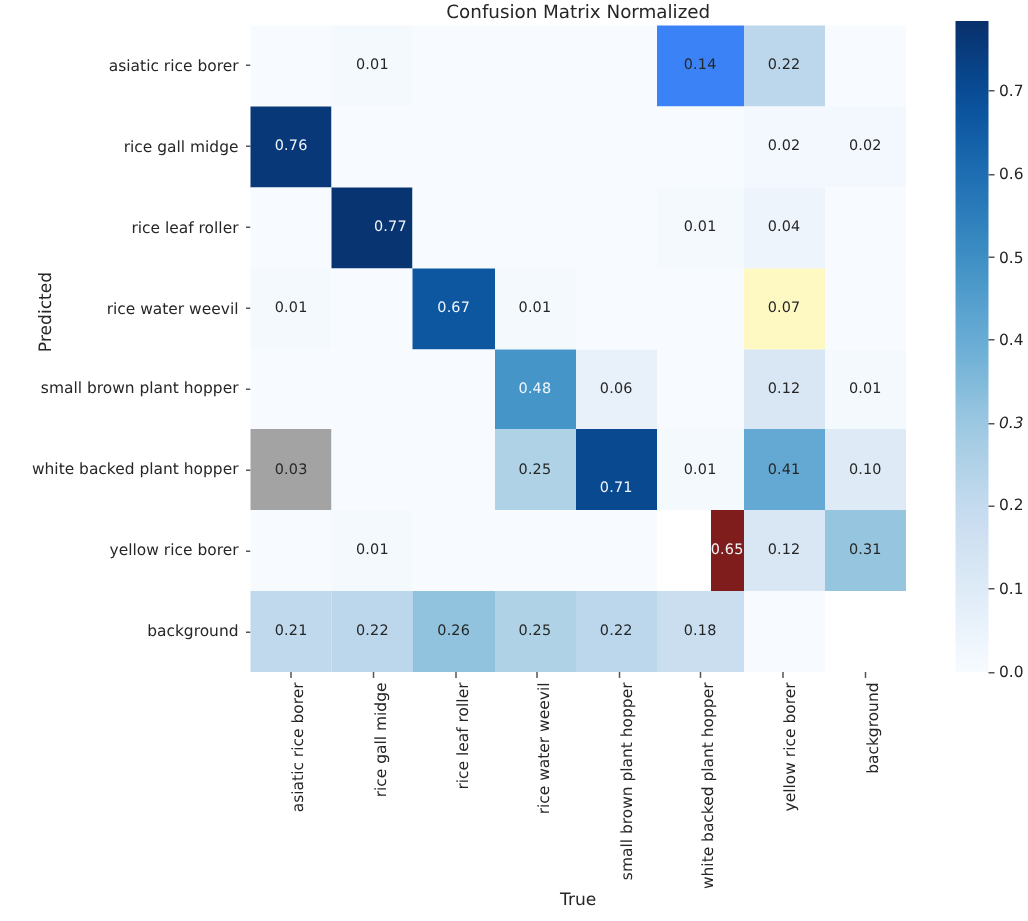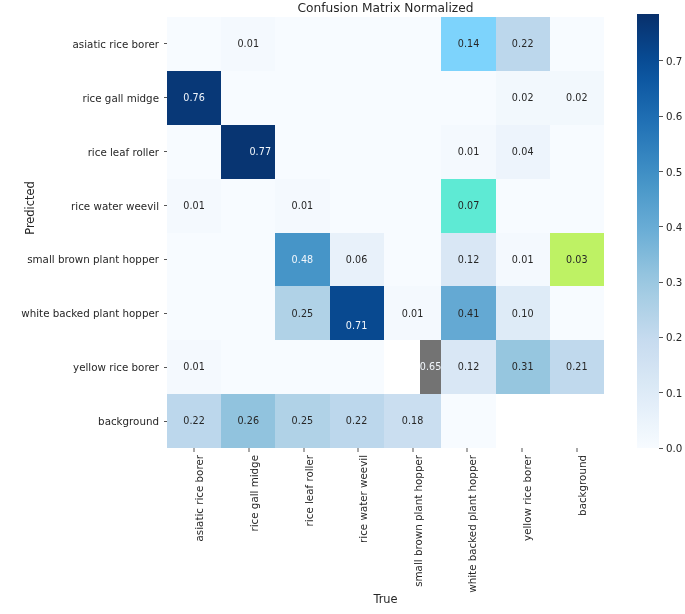--- a/index.html
+++ b/index.html
@@ -235,21 +235,21 @@
       </div>
       <div class="cell" style="background: rgb(247, 251, 255);">
         <span style="color: rgb(38, 38, 38);"></span>
       </div>
       <div class="cell" style="background: rgb(247, 251, 255);">
         <span style="color: rgb(38, 38, 38);"></span>
       </div>
       <div class="cell" style="background: rgb(247, 251, 255);">
         <span style="color: rgb(38, 38, 38);"></span>
       </div>
-      <div class="cell" style="background: #7dd3fc;">
+      <div class="cell" style="background: #3b82f6;">
         <span style="color: rgb(38, 38, 38);">0.14</span>
       </div>
       <div class="cell" style="background: rgb(188, 215, 236);">
         <span style="color: rgb(38, 38, 38);">0.22</span>
       </div>
       <div class="cell" style="background: rgb(247, 251, 255);">
         <span style="color: rgb(38, 38, 38);"></span>
       </div>
       <div class="cell" style="background: rgb(8, 56, 119);">
         <span style="color: rgb(242, 247, 252);">0.76</span>
@@ -298,30 +298,33 @@
       </div>
       <div class="cell" style="background: rgb(247, 251, 255);">
         <span style="color: rgb(38, 38, 38);"></span>
       </div>
       <div class="cell" style="background: rgb(244, 249, 254);">
         <span style="color: rgb(38, 38, 38);">0.01</span>
       </div>
       <div class="cell" style="background: rgb(247, 251, 255);">
         <span style="color: rgb(38, 38, 38);"></span>
       </div>
-      <div class="cell" style="background: rgb(244, 249, 254);">
-        <span style="color: rgb(38, 38, 38);">0.01</span>
-      </div>
-      <div class="cell" style="background: rgb(247, 251, 255);">
-        <span style="color: rgb(38, 38, 38);"></span>
-      </div>
-      <div class="cell" style="background: rgb(247, 251, 255);">
-        <span style="color: rgb(38, 38, 38);"></span>
-      </div>
-      <div class="cell" style="background: #5eead4;">
+      <div class="cell" style="background: rgb(12, 87, 160);">
+        <span style="color: rgb(242, 247, 252);">0.67</span>
+      </div>
+      <div class="cell" style="background: rgb(244, 249, 254);">
+        <span style="color: rgb(38, 38, 38);">0.01</span>
+      </div>
+      <div class="cell" style="background: rgb(247, 251, 255);">
+        <span style="color: rgb(38, 38, 38);"></span>
+      </div>
+      <div class="cell" style="background: rgb(247, 251, 255);">
+        <span style="color: rgb(38, 38, 38);"></span>
+      </div>
+      <div class="cell" style="background: #fef9c3;">
         <span style="color: rgb(38, 38, 38);">0.07</span>
       </div>
       <div class="cell" style="background: rgb(247, 251, 255);">
         <span style="color: rgb(38, 38, 38);"></span>
       </div>
       <div class="cell" style="background: rgb(247, 251, 255);">
         <span style="color: rgb(38, 38, 38);"></span>
       </div>
       <div class="cell" style="background: rgb(247, 251, 255);">
         <span style="color: rgb(38, 38, 38);"></span>
@@ -337,21 +340,21 @@
       </div>
       <div class="cell" style="background: rgb(247, 251, 255);">
         <span style="color: rgb(38, 38, 38);"></span>
       </div>
       <div class="cell" style="background: rgb(217, 231, 245);">
         <span style="color: rgb(38, 38, 38);">0.12</span>
       </div>
       <div class="cell" style="background: rgb(244, 249, 254);">
         <span style="color: rgb(38, 38, 38);">0.01</span>
       </div>
-      <div class="cell" style="background: #bef264;">
+      <div class="cell" style="background: #a3a3a3;">
         <span style="color: rgb(38, 38, 38);">0.03</span>
       </div>
       <div class="cell" style="background: rgb(247, 251, 255);">
         <span style="color: rgb(38, 38, 38);"></span>
       </div>
       <div class="cell" style="background: rgb(247, 251, 255);">
         <span style="color: rgb(38, 38, 38);"></span>
       </div>
       <div class="cell" style="background: rgb(176, 210, 231);">
         <span style="color: rgb(38, 38, 38);">0.25</span>
@@ -376,21 +379,21 @@
       </div>
       <div class="cell" style="background: rgb(247, 251, 255);">
         <span style="color: rgb(38, 38, 38);"></span>
       </div>
       <div class="cell" style="background: rgb(247, 251, 255);">
         <span style="color: rgb(38, 38, 38);"></span>
       </div>
       <div class="cell" style="background: rgb(247, 251, 255);">
         <span style="color: rgb(38, 38, 38);"></span>
       </div>
-      <div class="cell" style="background: #737373; margin-left: 36px;">
+      <div class="cell" style="background: #7f1d1d; margin-left: 36px;">
         <span style="color: rgb(242, 247, 252);">0.65</span>
       </div>
       <div class="cell" style="background: rgb(217, 231, 245);">
         <span style="color: rgb(38, 38, 38);">0.12</span>
       </div>
       <div class="cell" style="background: rgb(150, 198, 223);">
         <span style="color: rgb(38, 38, 38);">0.31</span>
       </div>
       <div class="cell" style="background: rgb(192, 217, 237);">
         <span style="color: rgb(38, 38, 38);">0.21</span>
@@ -459,21 +462,21 @@
         <span>0.0</span>
       </div>
       <div class="cb-tick" style="top: 378.713px;">
         <i></i>
         <span>0.1</span>
       </div>
       <div class="cb-tick" style="top: 323.427px;">
         <i></i>
         <span>0.2</span>
       </div>
-      <div class="cb-tick" style="top: 268.14px;">
+      <div class="cb-tick" style="top: 268.14px; font-style: italic;">
         <i></i>
         <span>0.3</span>
       </div>
       <div class="cb-tick" style="top: 212.854px;">
         <i></i>
         <span>0.4</span>
       </div>
       <div class="cb-tick" style="top: 157.567px;">
         <i></i>
         <span>0.5</span>

